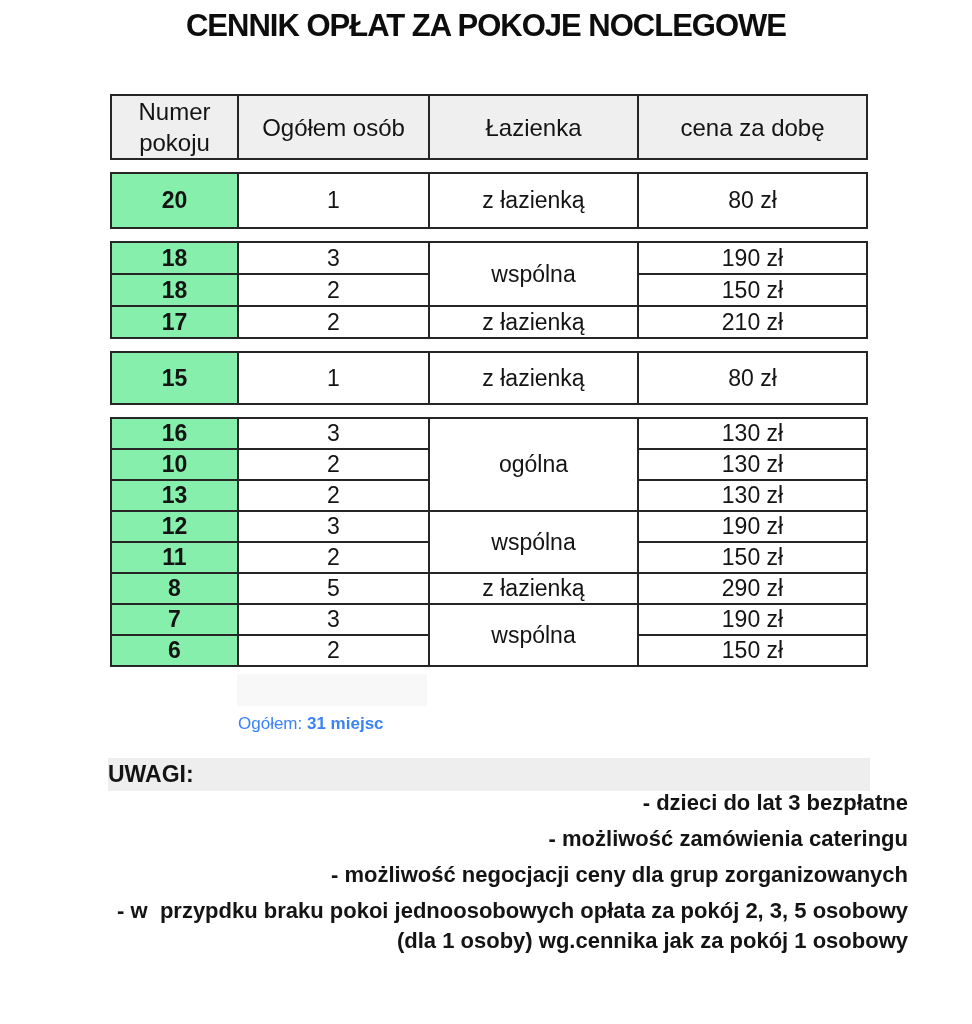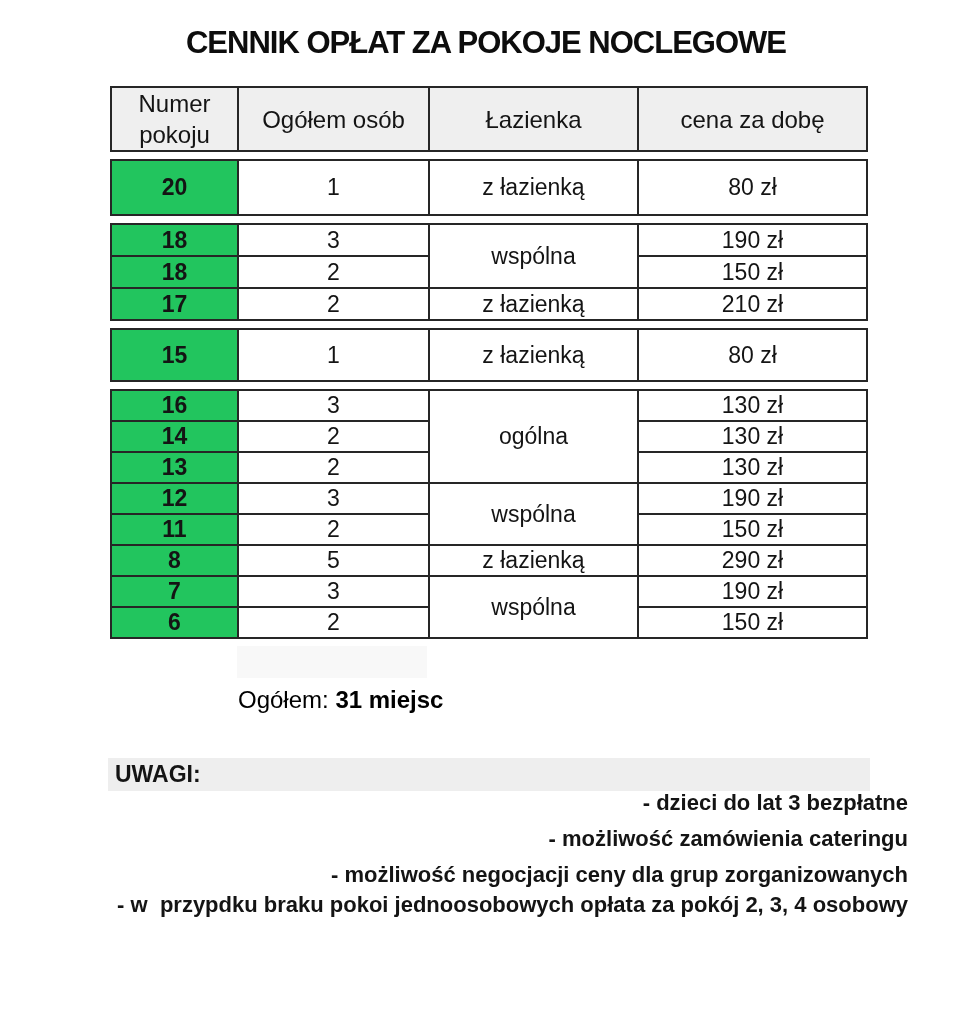--- a/index.html
+++ b/index.html
@@ -9,59 +9,58 @@
     font-family:"Liberation Sans", sans-serif;
     color:#141414;
     position:relative;
     overflow:hidden;
   }
   .title{
     position:absolute;top:8px;left:0;width:972px;
     text-align:center;
     font-size:31px;font-weight:bold;letter-spacing:-1px;
     color:#0d0d0d;
-    margin-top:17px;
   }
   .tablewrap{position:absolute;left:110px;top:82px;width:756px;}
   table{
     border-collapse:collapse;
     table-layout:fixed;
     width:756px;
-    margin:4px 0 7px 0;
+    margin:12px 0 7px 0;
   }
   td{
     border:2px solid #262626;
     text-align:center;
     vertical-align:middle;
     font-size:23px;
     padding:0 2px;
     background:#ffffff;
   }
   .shade{background:#efefef;}
-  .room{font-weight:bold;background:#22c55e;}
+  .room{font-weight:bold;background:#86efac;}
   .t-header td{height:62px;font-size:24px;line-height:1.3;}
   .t-a td{height:53px;}
   .t-b td{height:30px;}
   .t-c td{height:50px;}
   .t-d td{height:29px;}
   .strip{
     margin-left:127px;width:190px;height:32px;
     background:#f8f8f8;
   }
   .total{
     margin:8px 0 0 128px;
-    font-size:24px;color:#000000;
+    font-size:17px;color:#3b82f6;
   }
   .total .val{font-weight:bold;}
   .notes{position:absolute;left:108px;top:758px;width:800px;}
   .uwagi-head{
     background:#eeeeee;
     width:762px;height:33px;line-height:33px;
     font-weight:bold;font-size:23px;
-    padding-left:7px;box-sizing:border-box;
+    box-sizing:border-box;
   }
   .note-item{
     font-weight:bold;
     font-size:22px;
     line-height:24px;
     margin:0 0 12px 2px;
     white-space:pre-wrap;
     text-align:right;
   }
   .note-item:first-of-type{margin-top:12px;}
@@ -161,21 +160,21 @@
         <col style="width:229px">
       </colgroup>
     <tbody>
         <tr>
       <td class="room">16</td>
       <td>3</td>
       <td rowspan="3">ogólna</td>
       <td>130 zł</td>
     </tr>
     <tr>
-      <td class="room">14</td>
+      <td class="room">10</td>
       <td>2</td>
       <td>130 zł</td>
     </tr>
     <tr>
       <td class="room">13</td>
       <td>2</td>
       <td>130 zł</td>
     </tr>
     <tr>
       <td class="room">12</td>
@@ -214,14 +213,15 @@
     <span>Ogółem:</span>
     <span class="val">31 miejsc</span>
   </div>
 </div>
 
 <div class="notes">
   <div class="uwagi-head">UWAGI:</div>
   <div class="note-item"> - dzieci do lat 3 bezpłatne</div>
   <div class="note-item">- możliwość zamówienia cateringu</div>
   <div class="note-item">- możliwość negocjacji ceny dla grup zorganizowanych</div>
-  <div class="note-item">- w  przypdku braku pokoi jednoosobowych opłata za pokój 2, 3, 4 osobowy</div>
+  <div class="note-item">- w  przypdku braku pokoi jednoosobowych opłata za pokój 2, 3, 5 osobowy</div>
+  <div class="note-item">(dla 1 osoby) wg.cennika jak za pokój 1 osobowy</div>
 </div>
 
 </body></html>

